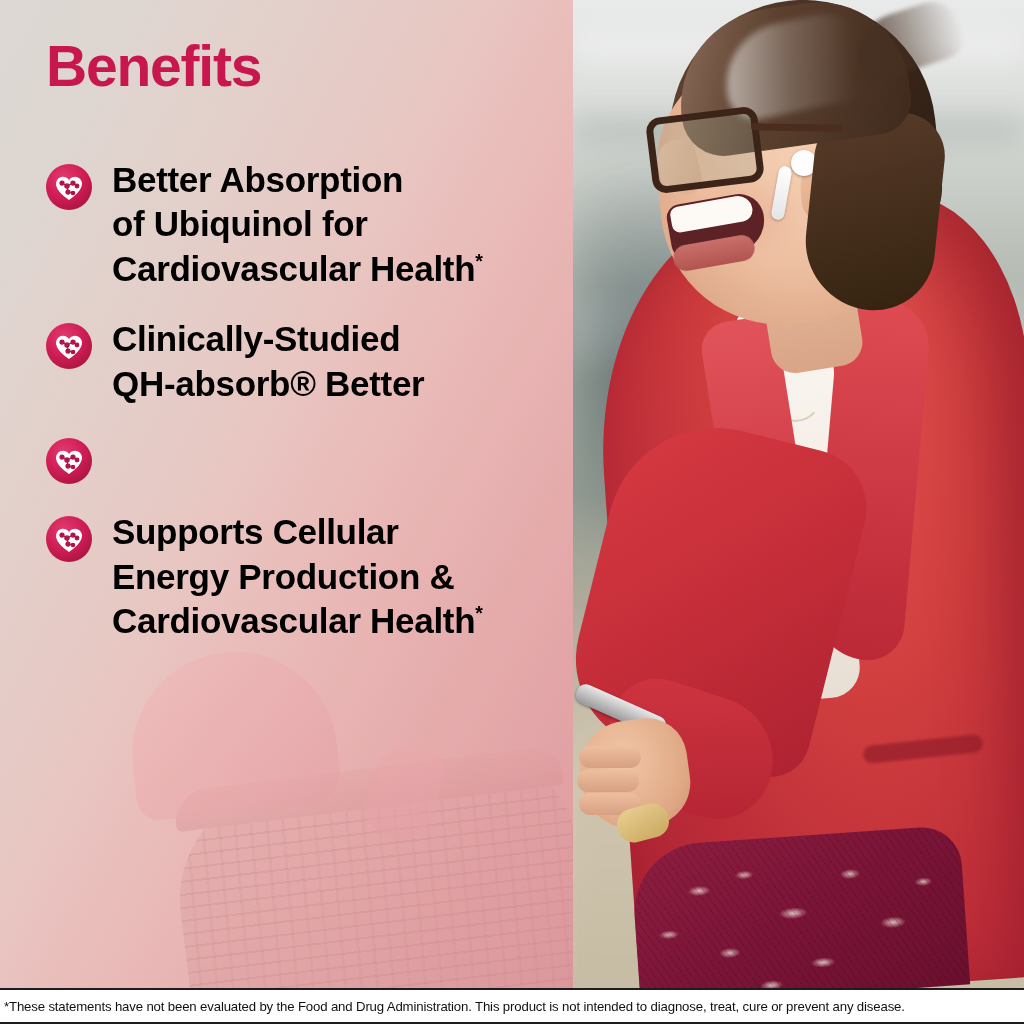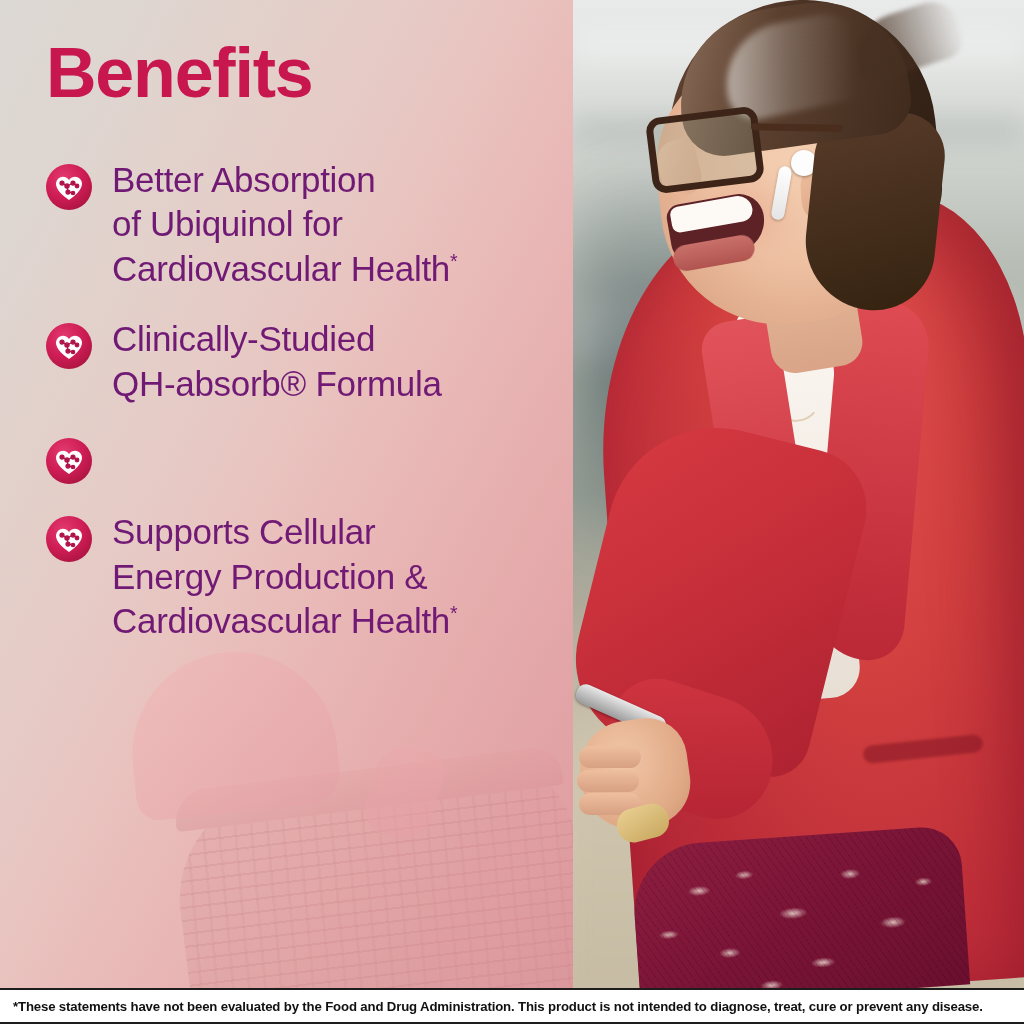--- a/index.html
+++ b/index.html
@@ -391,21 +391,21 @@
     position: absolute;
     left: 0; top: 0;
     width: 573px;
     height: 988px;
   }
   .title {
     position: absolute;
     left: 46px;
     top: 38px;
     margin: 0;
-    font-size: 70px;
+    font-size: 57px;
     font-weight: 700;
     letter-spacing: -1.2px;
     color: #c8164f;
     line-height: 1;
   }
   .benefit-list {
     position: absolute;
     left: 46px;
     top: 158px;
     width: 510px;
@@ -420,22 +420,22 @@
   .bullet-icon {
     flex: 0 0 auto;
     width: 46px;
     height: 46px;
     margin-top: 6px;
     margin-right: 20px;
   }
   .benefit-text {
     font-size: 35px;
     line-height: 1.27;
-    font-weight: 400;
-    color: #701a75;
+    font-weight: 700;
+    color: #000000;
     letter-spacing: -0.3px;
     white-space: pre-line;
   }
   .benefit-text sup {
     font-size: 0.56em;
     vertical-align: super;
     line-height: 0;
   }
 
   
@@ -447,23 +447,23 @@
     height: 36px;
     background: #ffffff;
     border-top: 2px solid #1d1d1d;
     border-bottom: 2px solid #1d1d1d;
     box-sizing: border-box;
     display: flex;
     align-items: center;
   }
   .disclaimer-text {
     font-size: 13.2px;
-    font-weight: 700;
+    font-weight: 400;
     color: #111111;
-    padding-left: 13px;
+    padding-left: 4px;
     letter-spacing: -0.15px;
     white-space: nowrap;
   }
 </style>
 </head>
 <body>
 
 <div id="page">
 
   <div class="photo-panel">
@@ -579,21 +579,21 @@
               <circle cx="16" cy="19" r="2"></circle>
               <circle cx="21" cy="22" r="2.1"></circle>
               <circle cx="27" cy="19" r="2"></circle>
               <circle cx="31" cy="22" r="1.8"></circle>
               <circle cx="22" cy="28" r="2"></circle>
               <circle cx="27" cy="29" r="1.7"></circle>
             </g>
           </svg>
         </span>
         <span class="benefit-text"><span>Clinically-Studied
-QH-absorb® Formula</span><sup></sup></span>
+QH-absorb® Better</span><sup></sup></span>
       </li>
 
       <li class="benefit-item">
         <span class="bullet-icon">
           <svg viewBox="0 0 46 46" width="46" height="46" aria-hidden="true">
             <circle cx="23" cy="23" r="23" fill="url(#bg0)"></circle>
             <path d="M23 36 C10 27 8 20 11.5 15.5 C14.5 11.6 20 12 23 16 C26 12 31.5 11.6 34.5 15.5 C38 20 36 27 23 36 Z" fill="#ffffff"></path>
             <g stroke="#b01349" stroke-width="1.25" fill="#b01349">
               <line x1="16" y1="19" x2="21" y2="22"></line>
               <line x1="21" y1="22" x2="27" y2="19"></line>

